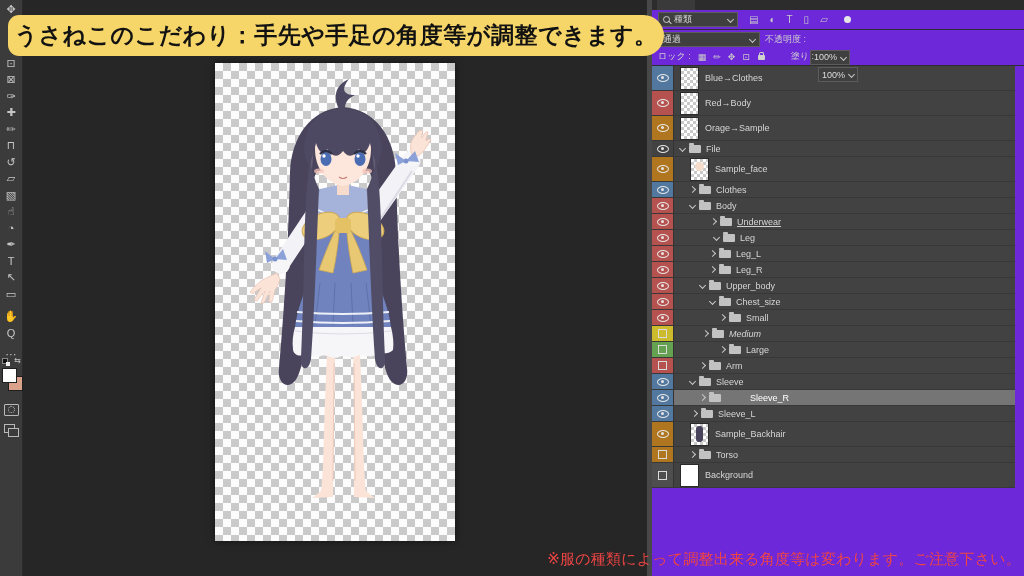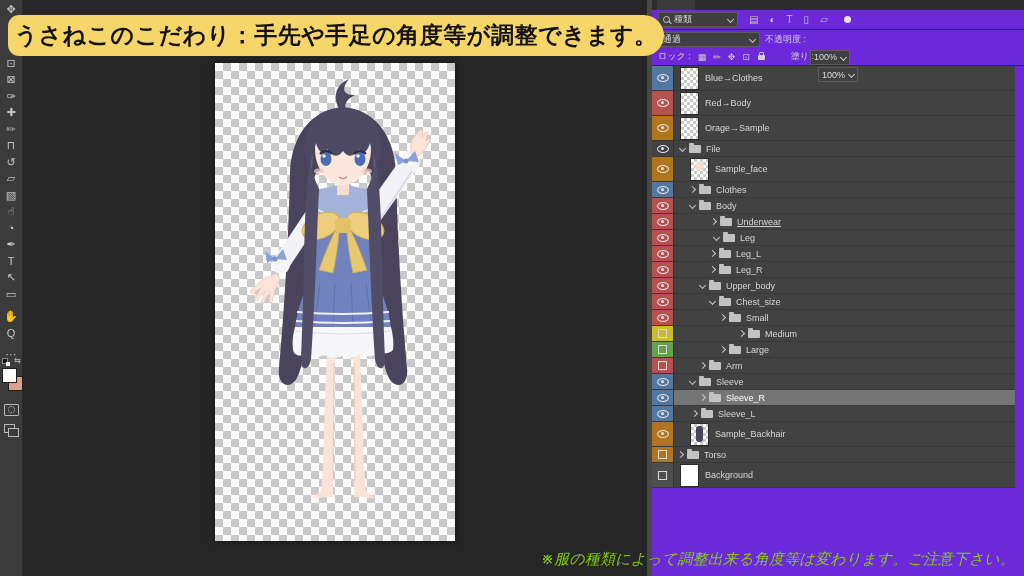--- a/index.html
+++ b/index.html
@@ -75,21 +75,21 @@
   .padlock{width:7px;height:5px;background:#cfcfcf;border-radius:1px;position:relative;margin-left:8px;margin-top:2px;}
   .padlock::before{content:'';position:absolute;top:-3px;left:1px;width:3px;height:3px;border:1px solid #cfcfcf;border-bottom:none;border-radius:2px 2px 0 0;}
   
   #layer-list{width:363px;background:#424242;}
   .lrow{display:flex;align-items:stretch;border-bottom:1px solid #383838;box-sizing:border-box;}
   .lrow.glayer{height:25px;}
   .lrow.ggroup{height:16px;}
   .badge{width:21px;flex:none;border-right:1px solid #333;display:flex;align-items:center;justify-content:center;}
   .rowc{display:flex;align-items:center;flex:1;}
   .lrow.sel .rowc{background:#757575;}
-  .lrow.sel .lname{color:#fff;}
+  .lrow.sel .lname{color:#fff;margin-left:24px;}
   .lname{font-size:9px;color:#d6d6d6;white-space:nowrap;}
   .eye{width:10px;height:6px;border:1px solid #e6e6e6;border-radius:50%;position:relative;}
   .eye::after{content:'';position:absolute;left:3px;top:1px;width:3px;height:3px;border-radius:50%;background:#e6e6e6;}
   .eyebox{width:7px;height:7px;border:1px solid #dadada;}
   .chev.tree{margin-right:4px;}
   .folder{width:12px;height:8px;background:#c2c2c2;border-radius:1px;position:relative;display:inline-block;margin-right:5px;flex:none;}
   .folder::before{content:'';position:absolute;top:-2px;left:0;width:5px;height:2px;background:#c2c2c2;border-radius:1px 1px 0 0;}
   .thumb{
     width:17px;height:21px;border:1px solid #2a2a2a;margin-right:6px;flex:none;
     background-color:#fff;
@@ -97,22 +97,22 @@
       linear-gradient(45deg,#c9c9c9 25%,transparent 25%,transparent 75%,#c9c9c9 75%),
       linear-gradient(45deg,#c9c9c9 25%,transparent 25%,transparent 75%,#c9c9c9 75%);
     background-size:6px 6px;background-position:0 0,3px 3px;
   }
   .thumb.white{background:#fff;background-image:none;}
   .thumb.checker-hair::after{content:'';display:block;width:7px;height:16px;margin:2px auto 0;background:#49445c;border-radius:3px;}
   .thumb.checker-face::after{content:'';display:block;width:9px;height:9px;margin:3px auto 0;background:#f6dcca;border-radius:50%;}
   #panel-scrollbar{position:absolute;right:0;top:64px;width:9px;height:422px;background:#474747;border-left:1px solid #333;}
   
   #footnote{
-    position:absolute;right:9px;bottom:7px;z-index:6;
-    font-size:15px;color:#84cc16;letter-spacing:.2px;font-style:italic;
+    position:absolute;right:3px;bottom:7px;z-index:6;
+    font-size:15px;color:#ef4444;letter-spacing:.2px;
   }
 </style>
 </head>
 <body>
 
 <div id="toolbar">
   <div id="toolbar-tools">
       <span class="tool" style="top: 3px;">✥</span>
       <span class="tool" style="top: 57px;">⊡</span>
       <span class="tool" style="top: 73px;">⊠</span>
@@ -408,21 +408,21 @@
         <div class="rowc" style="padding-left: 46px;">
           <span class="chev tree right"></span>
           <span class="folder"></span>
           <span class="lname">Small</span>
         </div>
       </div>
       <div class="lrow ggroup">
         <div class="badge" style="background: rgb(205, 187, 46);">
           <span class="eyebox"></span>
         </div>
-        <div class="rowc" style="padding-left: 65px;">
+        <div class="rowc" style="padding-left: 29px; font-style: italic;">
           <span class="chev tree right"></span>
           <span class="folder"></span>
           <span class="lname">Medium</span>
         </div>
       </div>
       <div class="lrow ggroup">
         <div class="badge" style="background: rgb(100, 161, 80);">
           <span class="eyebox"></span>
         </div>
         <div class="rowc" style="padding-left: 46px;">
@@ -477,21 +477,21 @@
         </div>
         <div class="rowc" style="padding-left: 16px;">
           <span class="thumb checker-hair"></span>
           <span class="lname">Sample_Backhair</span>
         </div>
       </div>
       <div class="lrow ggroup">
         <div class="badge" style="background: rgb(176, 118, 31);">
           <span class="eyebox"></span>
         </div>
-        <div class="rowc" style="padding-left: 4px;">
+        <div class="rowc" style="padding-left: 16px;">
           <span class="chev tree right"></span>
           <span class="folder"></span>
           <span class="lname">Torso</span>
         </div>
       </div>
       <div class="lrow glayer">
         <div class="badge" style="background: rgb(78, 78, 78);">
           <span class="eyebox"></span>
         </div>
         <div class="rowc" style="padding-left: 6px;">

